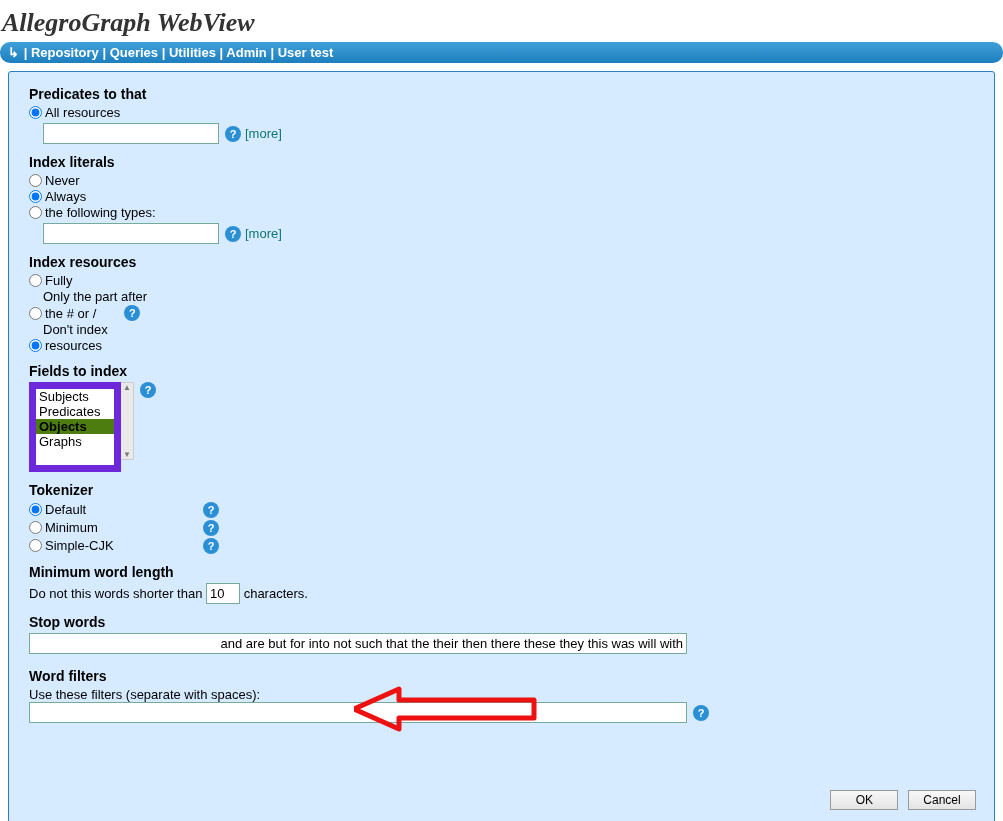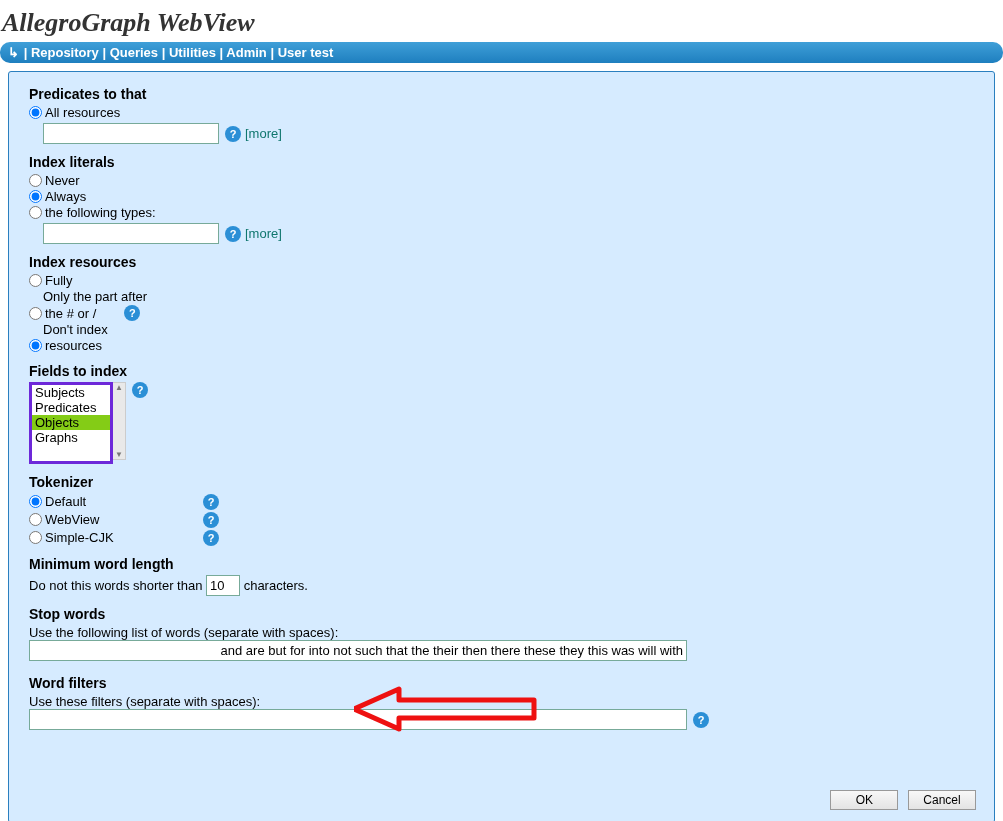--- a/index.html
+++ b/index.html
@@ -17,23 +17,23 @@
   .radio-row input[type=radio]{margin:0 3px 0 0;vertical-align:middle;}
   .sub-indent{margin-left:14px;}
   .text-input{border:1px solid #7a9;background:#fff;padding:2px 3px;font-size:13px;}
   .ti-pred{width:168px;margin-left:14px;}
   .ti-literals{width:168px;margin-left:14px;}
   .ti-minlen{width:26px;text-align:left;}
   .ti-stop{width:650px;display:block;text-align:right;}
   .ti-filter{width:650px;display:block;}
   .help-icon{display:inline-flex;width:16px;height:16px;border-radius:50%;background:#2b8fd6;color:#fff;font-weight:bold;font-size:11px;align-items:center;justify-content:center;vertical-align:middle;margin-left:6px;cursor:pointer;font-family:Arial,sans-serif;}
   .more-link{color:#0f766e;cursor:pointer;margin-left:4px;}
-  .listbox{border:3px solid #6d28d9;background:#fff;width:78px;height:76px;overflow:auto;font-size:13px;}
+  .listbox{border:7px solid #6d28d9;background:#fff;width:78px;height:76px;overflow:auto;font-size:13px;}
   .listbox .opt{padding:0 3px;cursor:pointer;}
-  .listbox .opt.sel{background:#84cc16;}
+  .listbox .opt.sel{background:#4d7c0f;font-weight:bold;}
   .fields-row{display:flex;align-items:flex-start;}
   .fields-row .scrollhint{width:12px;background:#e9e9e9;display:flex;flex-direction:column;justify-content:space-between;align-items:center;font-size:8px;color:#777;height:76px;border:1px solid #ccc;border-left:none;}
   .tok-row{display:flex;align-items:center;width:190px;justify-content:space-between;margin:1px 0;}
   .btn{background:linear-gradient(#f8f8f8,#e4e4e4);border:1px solid #999;padding:2px 10px;font-size:12px;cursor:pointer;font-family:inherit;}
   .btn-row{position:absolute;right:18px;bottom:12px;}
   .btn-row .btn{width:68px;margin-left:6px;}
   .reset-btn{margin-top:4px;}
   .arrow-annot{position:absolute;left:345px;top:614px;pointer-events:none;}
   .note{font-size:13px;}
   .inline-input-row{display:flex;align-items:center;margin-top:3px;}
@@ -134,21 +134,21 @@
   <div class="tok-row">
     <span class="radio-row">
         <input type="radio" name="tok" checked="" style="">
       <span>Default</span>
       </span>
     <span class="help-icon">?</span>
   </div>
   <div class="tok-row">
     <span class="radio-row">
         <input type="radio" name="tok" style="">
-      <span>WebView</span>
+      <span>Minimum</span>
       </span>
     <span class="help-icon">?</span>
   </div>
   <div class="tok-row">
     <span class="radio-row">
         <input type="radio" name="tok" style="">
       <span>Simple-CJK</span>
       </span>
     <span class="help-icon">?</span>
   </div>
@@ -156,21 +156,20 @@
   
   <div class="section-title">Minimum word length</div>
   <div class="note">
     <span>Do not this words shorter than </span>
     <input class="text-input ti-minlen" type="text" value="10" style="">
     <span> characters.</span>
   </div>
 
   
   <div class="section-title">Stop words</div>
-  <div class="note">Use the following list of words (separate with spaces):</div>
   <input class="text-input ti-stop" type="text" value="and are but for into not such that the their then there these they this was will with" style="">
   <div class="gap4"></div>
 
   
   <div class="section-title">Word filters</div>
   <div class="note">Use these filters (separate with spaces):</div>
   <div style="display:flex;align-items:center;">
     <input class="text-input ti-filter" type="text" style="">
     <span class="help-icon">?</span>
   </div>

